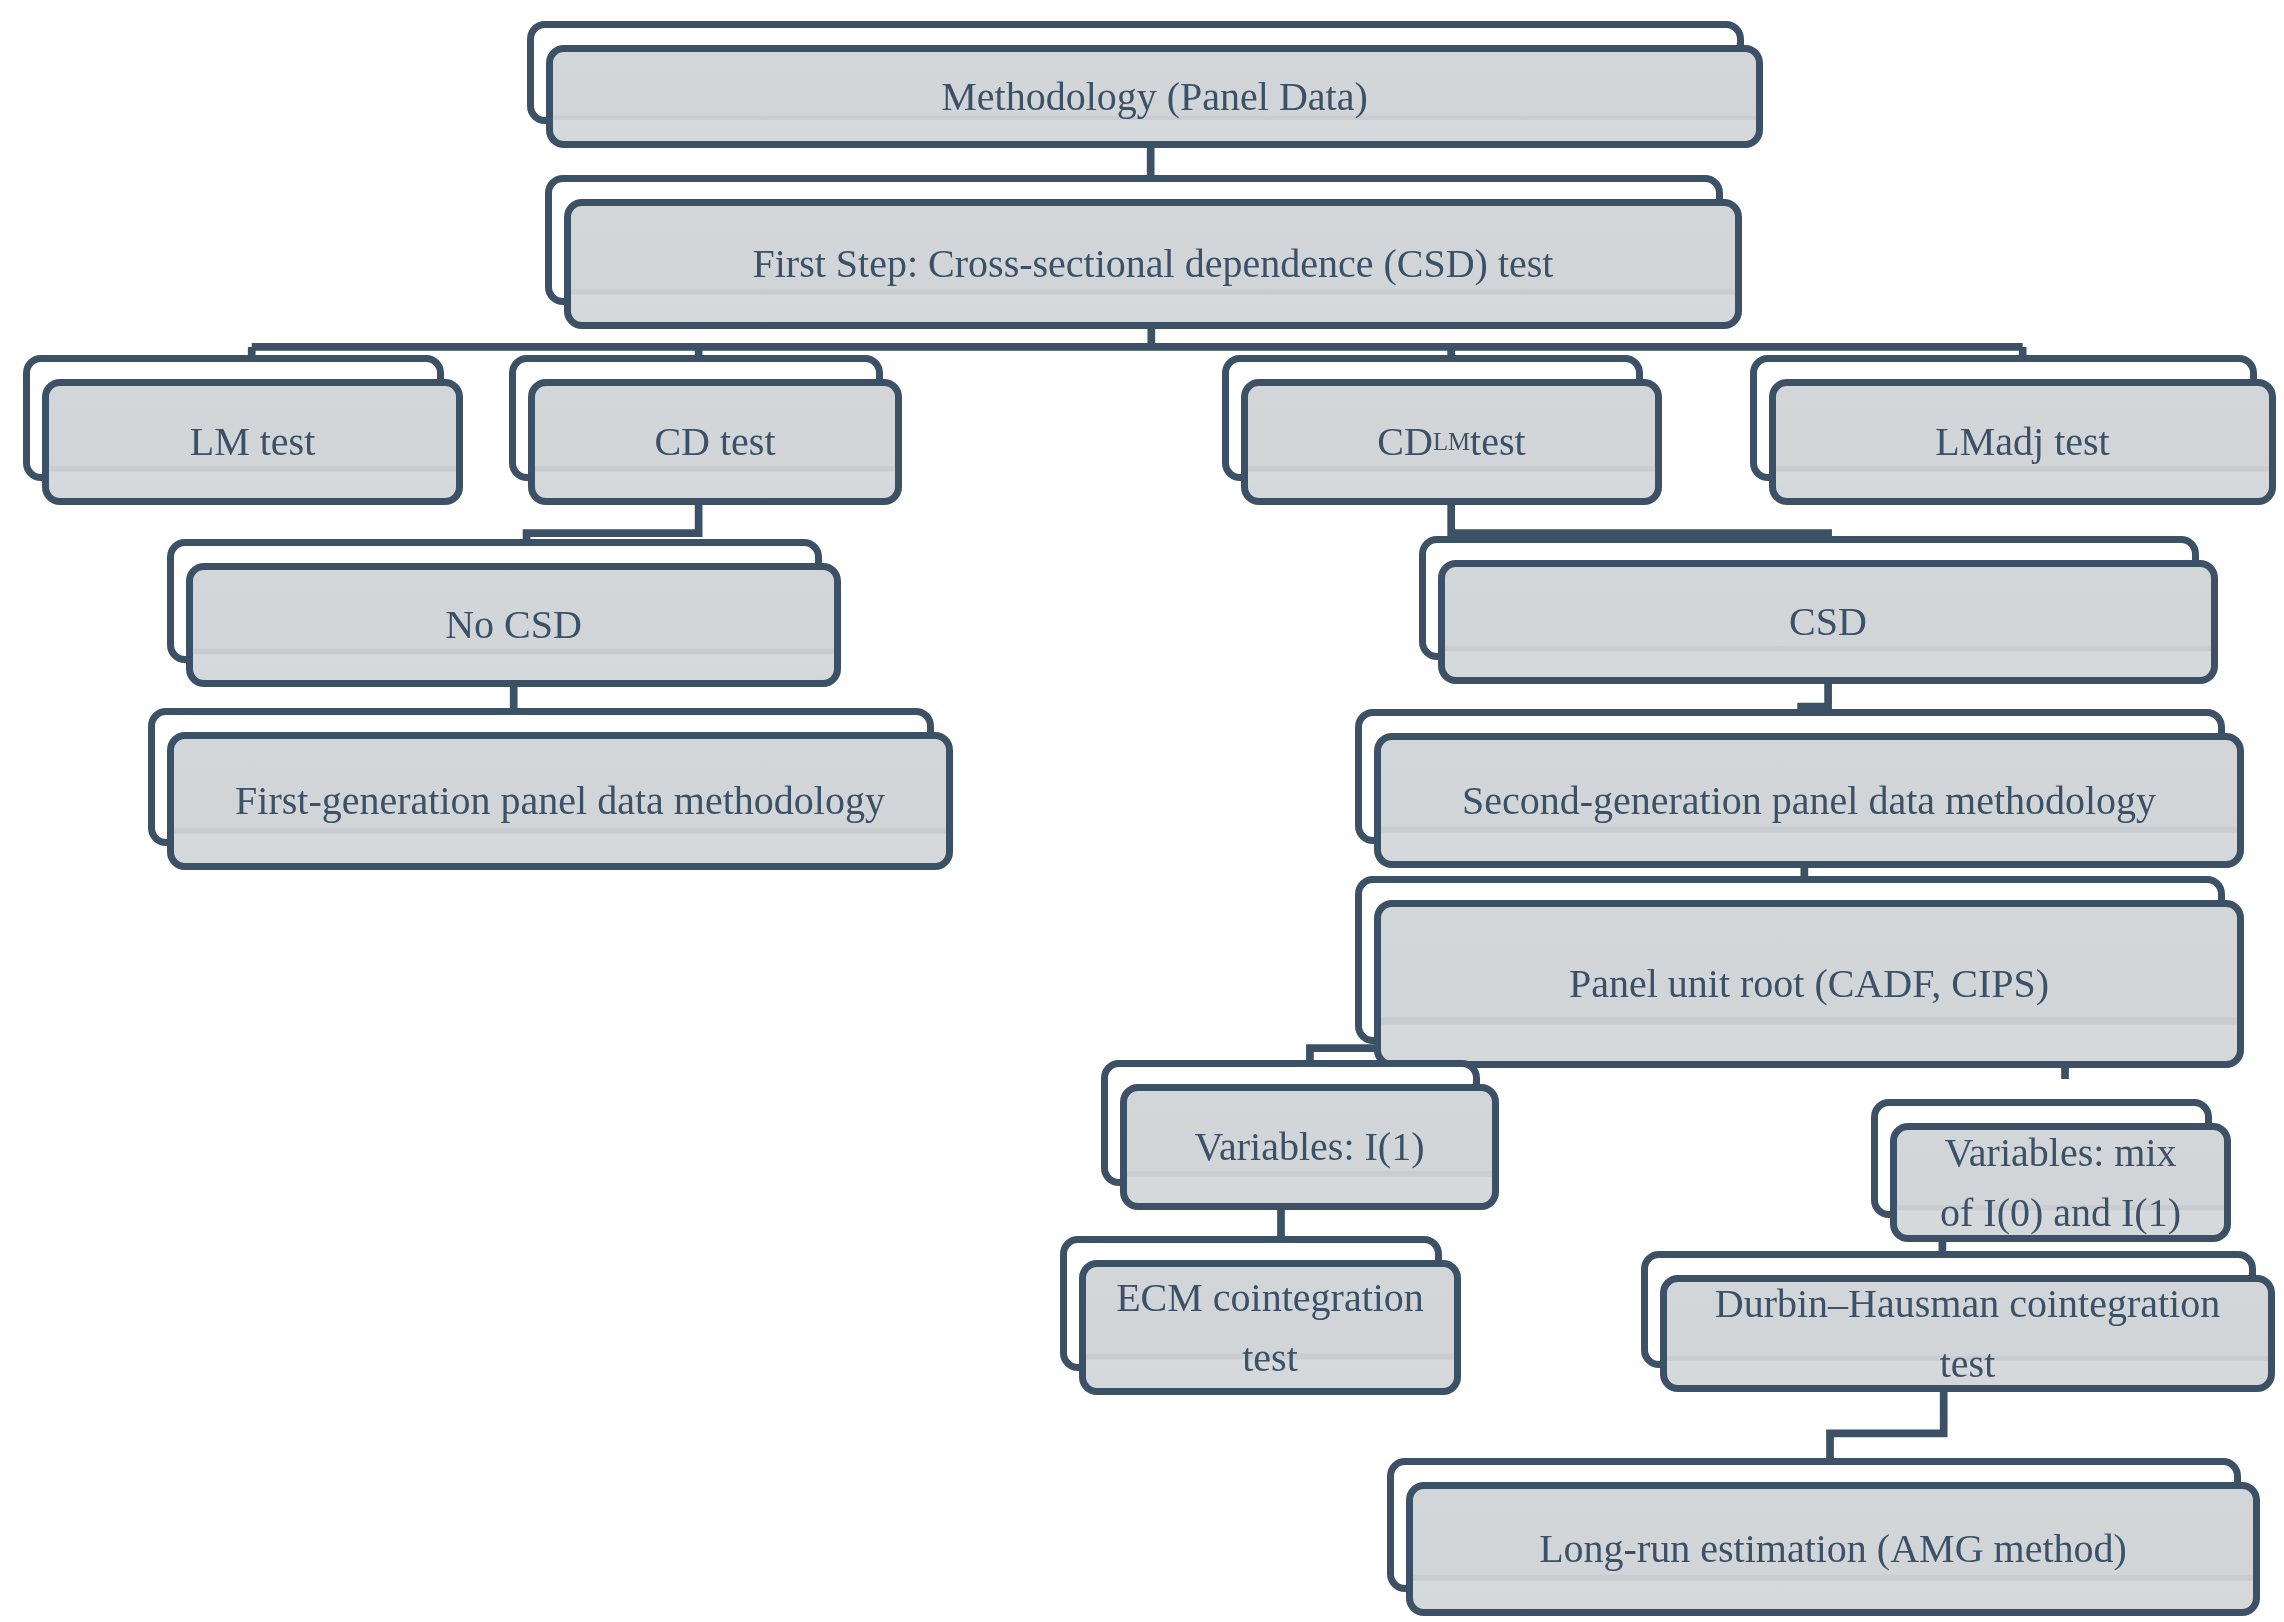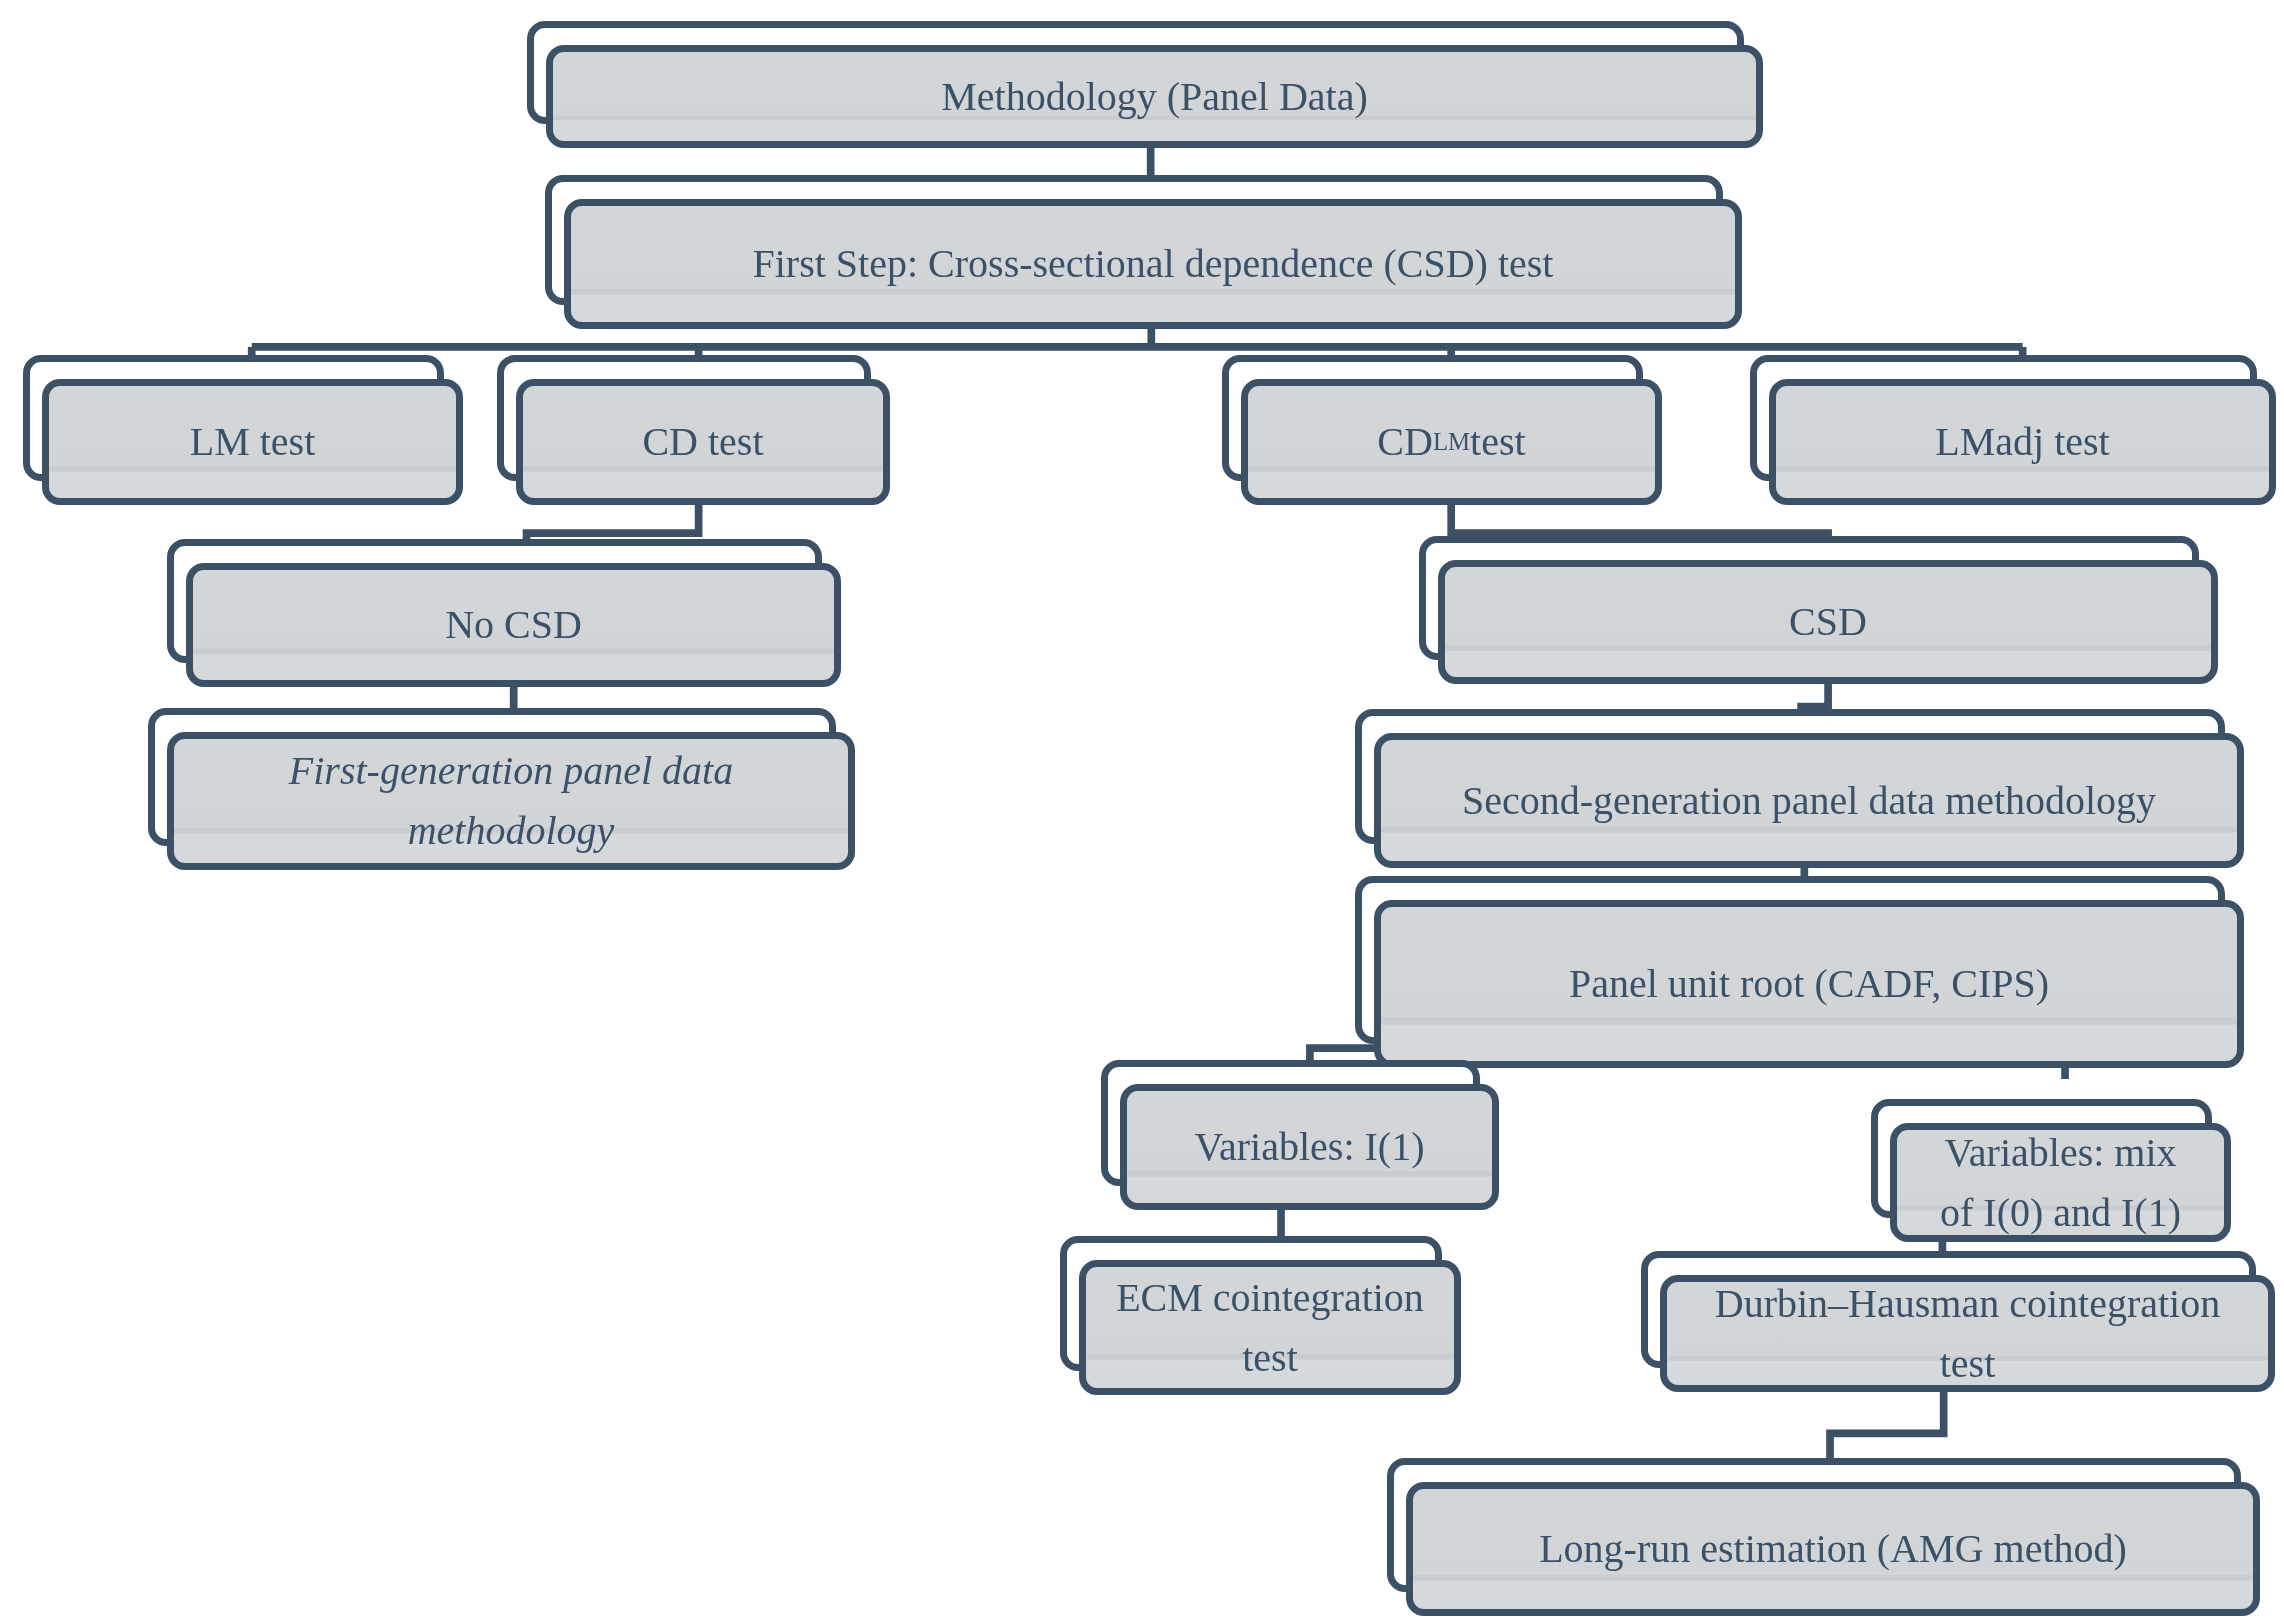--- a/index.html
+++ b/index.html
@@ -106,21 +106,21 @@
   <div class="node oneline" style="left:564px; top:199px; width:1178px; height:130px;">
     <div class="shadow"></div>
     <div class="face">First Step: Cross-sectional dependence (CSD) test</div>
   </div>
 
   <div class="node oneline" style="left:42px; top:379px; width:421px; height:126px;">
     <div class="shadow"></div>
     <div class="face">LM test</div>
   </div>
 
-  <div class="node oneline" style="left:516px; top:379px; width:374px; height:126px;">
+  <div class="node oneline" style="left:528px; top:379px; width:374px; height:126px;">
     <div class="shadow"></div>
     <div class="face">
         <span>CD test</span>
       </div>
   </div>
 
   <div class="node oneline" style="left:1241px; top:379px; width:421px; height:126px;">
     <div class="shadow"></div>
     <div class="face">
         <span>CD</span>
@@ -137,21 +137,21 @@
   <div class="node oneline" style="left:186px; top:563px; width:655px; height:124px;">
     <div class="shadow"></div>
     <div class="face">No CSD</div>
   </div>
 
   <div class="node oneline" style="left:1438px; top:560px; width:780px; height:124px;">
     <div class="shadow"></div>
     <div class="face">CSD</div>
   </div>
 
-  <div class="node" style="left:167px; top:732px; width:688px; height:138px;font-style:italic;">
+  <div class="node" style="left:167px; top:732px; width:786px; height:138px;">
     <div class="shadow"></div>
     <div class="face">First-generation panel data methodology</div>
   </div>
 
   <div class="node oneline" style="left:1374px; top:733px; width:870px; height:135px;">
     <div class="shadow"></div>
     <div class="face">Second-generation panel data methodology</div>
   </div>
 
   <div class="node oneline" style="left:1374px; top:900px; width:870px; height:168px;">

